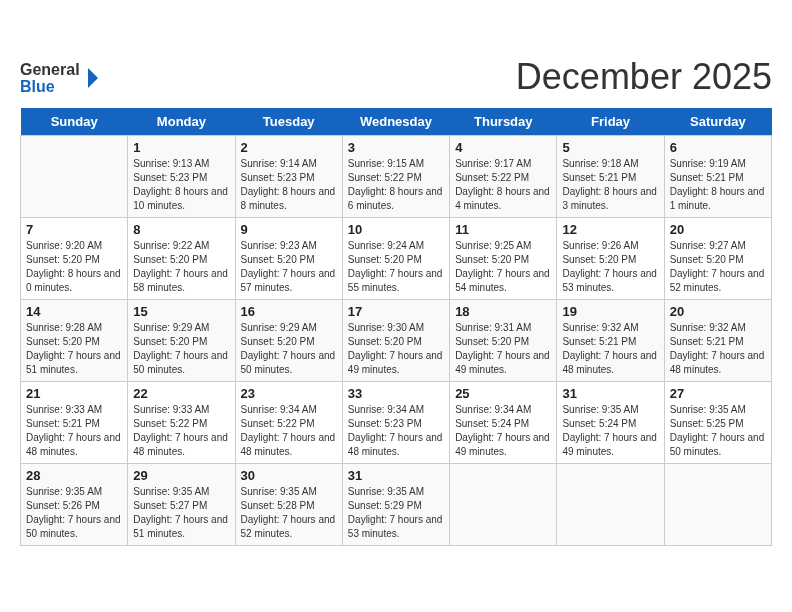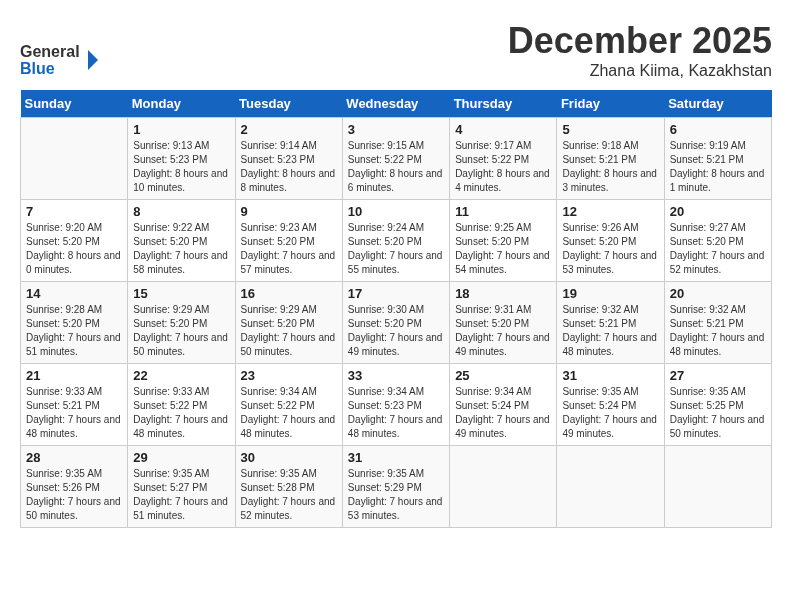--- a/index.html
+++ b/index.html
@@ -19,37 +19,38 @@
     .logo {
       display: flex;
       align-items: center;
       gap: 4px;
     }
     .title-block {
       text-align: right;
     }
     .month-title {
       font-size: 36px;
-      font-weight: bold;
+      font-weight: normal;
       color: #333;
+      margin-top: 36px;
     }
     .location {
       font-size: 16px;
       color: #333;
     }
     table {
       width: 100%;
       border-collapse: collapse;
       font-size: 11px;
     }
     th {
       background-color: #1565c0;
       color: #fff;
       padding: 6px 4px;
-      text-align: left;
+      text-align: center;
       font-size: 13px;
       font-weight: bold;
       margin-left: 28px;
     }
     td {
       border: 1px solid #ccc;
       vertical-align: top;
       padding: 4px 5px;
       width: calc(100% / 7);
       min-height: 80px;
@@ -81,21 +82,20 @@
 <div class="header">
   <div class="logo">
       <svg width="80" height="40" viewBox="0 0 80 40">
         <text x="0" y="17" font-size="16" font-weight="bold" fill="#333" font-family="Arial">General</text>
         <text x="0" y="34" font-size="16" font-weight="bold" fill="#1565c0" font-family="Arial">Blue</text>
         <polygon points="68,10 78,20 68,30" fill="#1565c0"></polygon>
       </svg>
     </div>
   <div class="title-block">
     <div class="month-title">December 2025</div>
-    <div class="location">Zhana Kiima, Kazakhstan</div>
   </div>
 </div>
 
 <table>
   <thead>
     <tr>
     <th>Sunday</th>
         <th>Monday</th>
         <th>Tuesday</th>
         <th>Wednesday</th>

